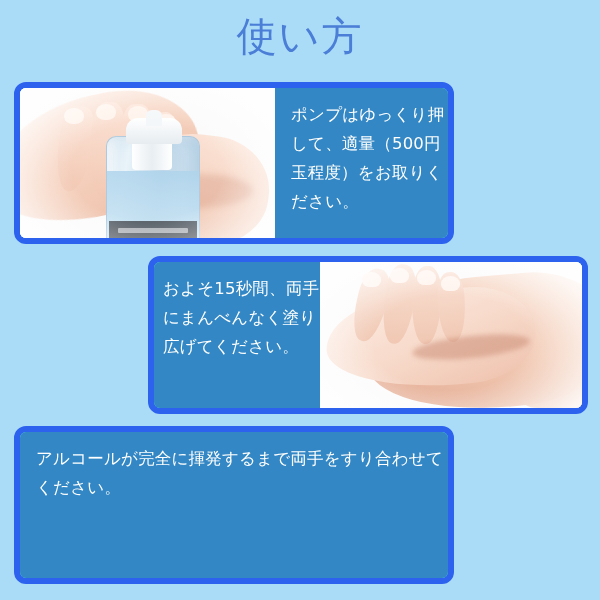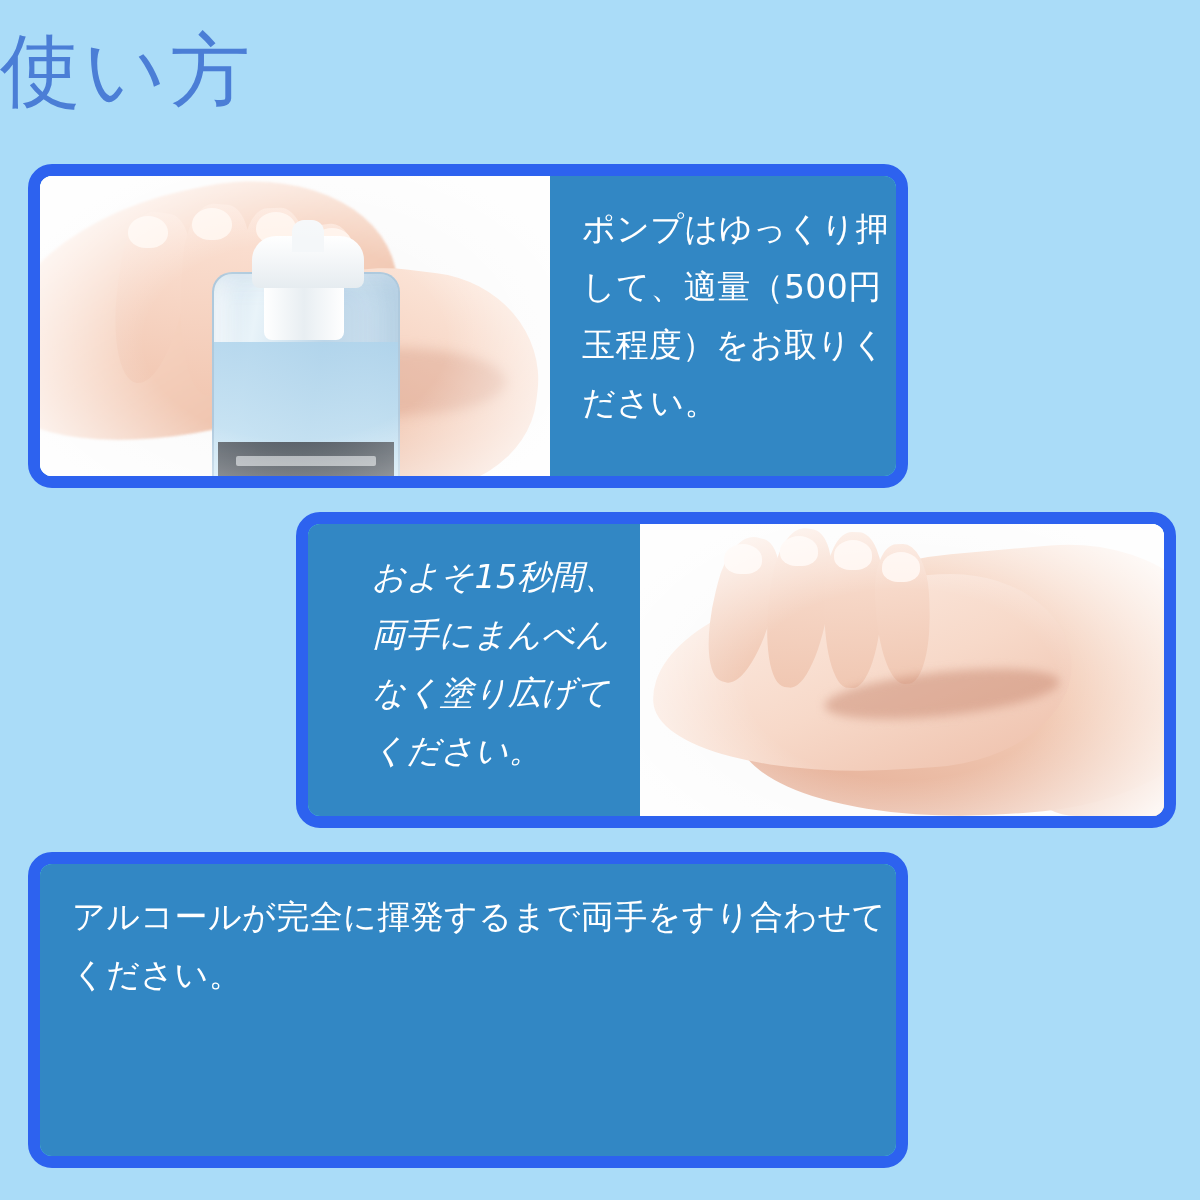--- a/index.html
+++ b/index.html
@@ -14,21 +14,21 @@
     overflow: hidden;
     position: relative;
   }
 
   
   .page-title {
     position: absolute;
     left: 0;
     top: 8px;
     width: 600px;
-    text-align: left;
+    text-align: center;
     font-size: 40px;
     line-height: 56px;
     letter-spacing: 2px;
     color: #4b7ed6;
     font-weight: 400;
     white-space: nowrap;
   }
 
   
   .panel {
@@ -64,21 +64,21 @@
     background: #3287c4;
     color: #ffffff;
     box-sizing: border-box;
     padding: 12px 0 10px 16px;
     font-size: 16.5px;
     line-height: 29px;
     letter-spacing: 0.2px;
     text-align: left;
     overflow: hidden;
   }
-  #panel-2 .panel-caption { padding-left: 32px; font-style: italic; }
+  #panel-2 .panel-caption { padding-left: 9px; }
 
   
 
   .photo-bg {
     position: absolute;
     inset: 0;
     background: #fbfbfb;
   }
 
   

